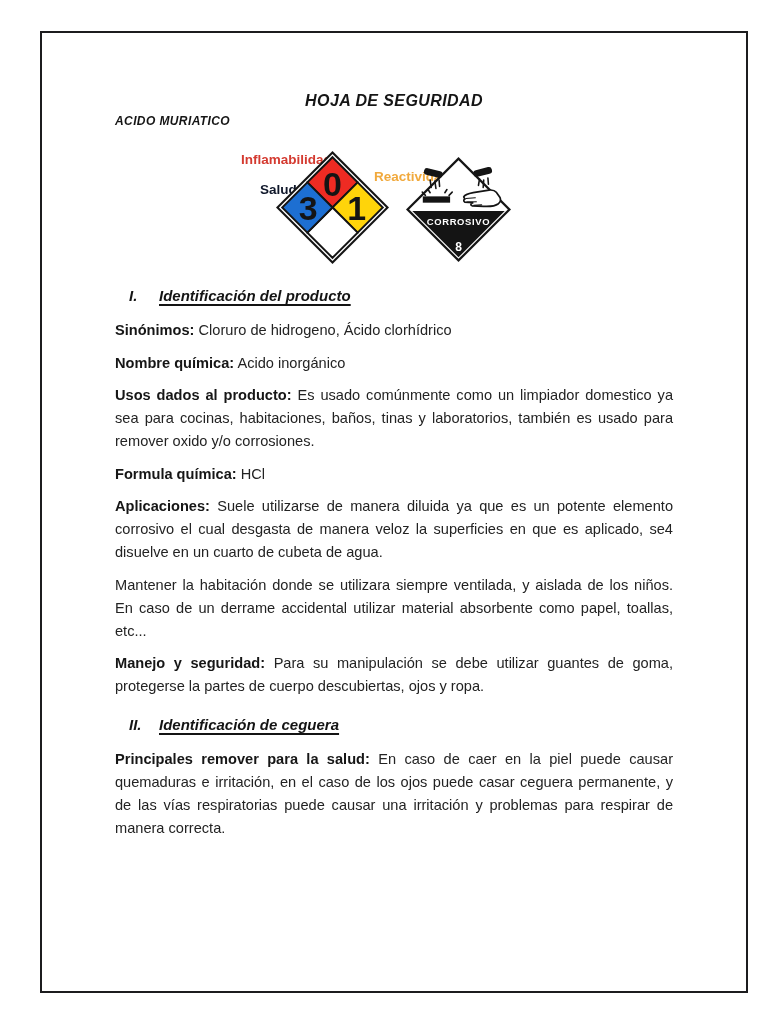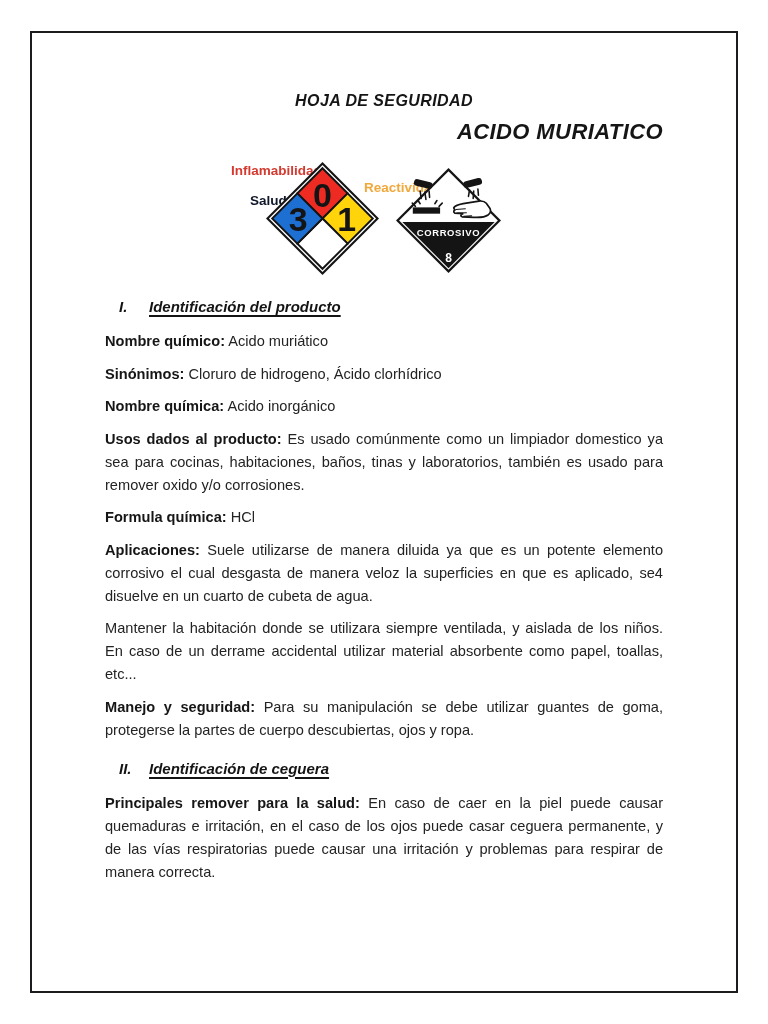--- a/index.html
+++ b/index.html
@@ -6,43 +6,42 @@
   body{
     width:768px;height:1024px;
     background:#ffffff;
     font-family:"Liberation Sans", sans-serif;
     color:#1f1f1f;
     overflow:hidden;
     position:relative;
   }
   .page{
     position:absolute;
-    left:30px;top:31px;
+    left:40px;top:31px;
     width:704px;height:958px;
     border:2px solid #1c1c1e;
     background:#ffffff;
     box-sizing:content-box;
   }
   .content{
     padding:0 73px;
   }
   .doc-title{
     margin-top:58px;
     text-align:center;
     font-size:16px;
     font-weight:bold;
     font-style:italic;
     letter-spacing:.4px;
     line-height:20px;
     color:#151515;
   }
   .doc-subtitle{
-    margin-top:11px;
-    text-align:right;
-    font-size:22px;
+    text-align:left;
+    font-size:12px;
     font-weight:bold;
     font-style:italic;
     letter-spacing:.4px;
     line-height:20px;
     color:#151515;
   }
   .placards{
     position:relative;
     height:138px;
     margin-top:0;
@@ -140,21 +139,20 @@
         <text x="50" y="64.5" text-anchor="middle" font-size="9" font-weight="bold" letter-spacing="0.6" fill="#ffffff" font-family="Liberation Sans, sans-serif">CORROSIVO</text>
         <text x="50" y="90" text-anchor="middle" font-size="11.5" font-weight="bold" fill="#ffffff" font-family="Liberation Sans, sans-serif">8</text>
       </svg>
     </div>
 
     <div class="section-heading">
       <span class="sec-num">I.</span>
       <span class="sec-text">Identificación del producto</span>
     </div>
 
-    <p class="para"><span class="b">Nombre químico:</span> <span>Acido muriático</span></p>
 
     <p class="para"><span class="b">Sinónimos:</span> <span>Cloruro de hidrogeno, Ácido clorhídrico</span></p>
 
     <p class="para"><span class="b">Nombre química:</span> <span>Acido inorgánico</span></p>
 
     <p class="para"><span class="b">Usos dados al producto:</span> <span>Es usado comúnmente como un limpiador domestico ya sea para cocinas, habitaciones, baños, tinas y laboratorios, también es usado para remover oxido y/o corrosiones.</span></p>
 
     <p class="para"><span class="b">Formula química:</span> <span>HCl</span></p>
 
     <p class="para"><span class="b">Aplicaciones:</span> <span>Suele utilizarse de manera diluida ya que es un potente elemento corrosivo el cual desgasta de manera veloz la superficies en que es aplicado, se4 disuelve en un cuarto de cubeta de agua.</span></p>

